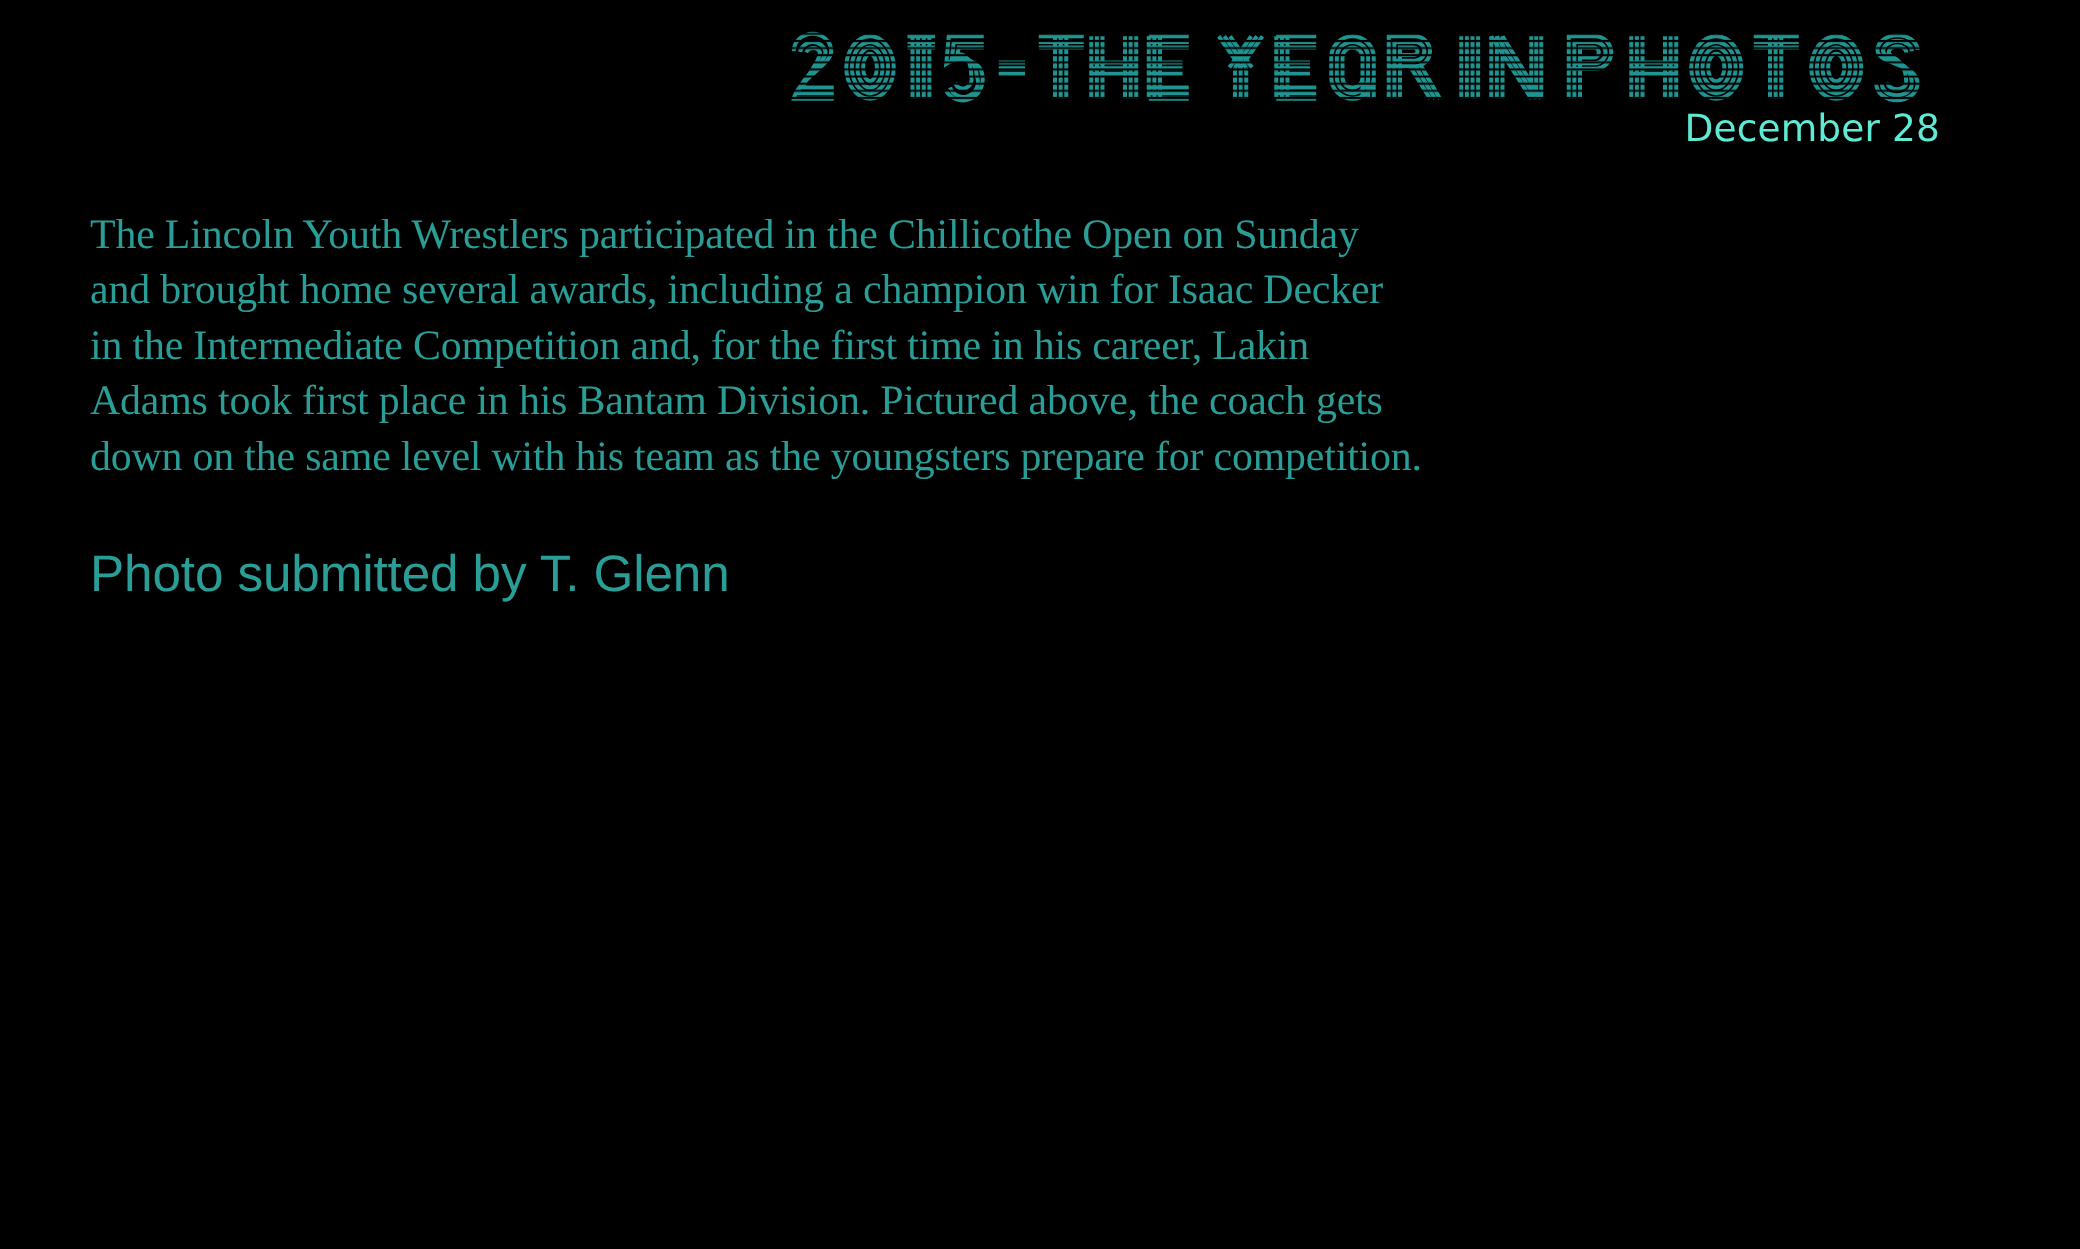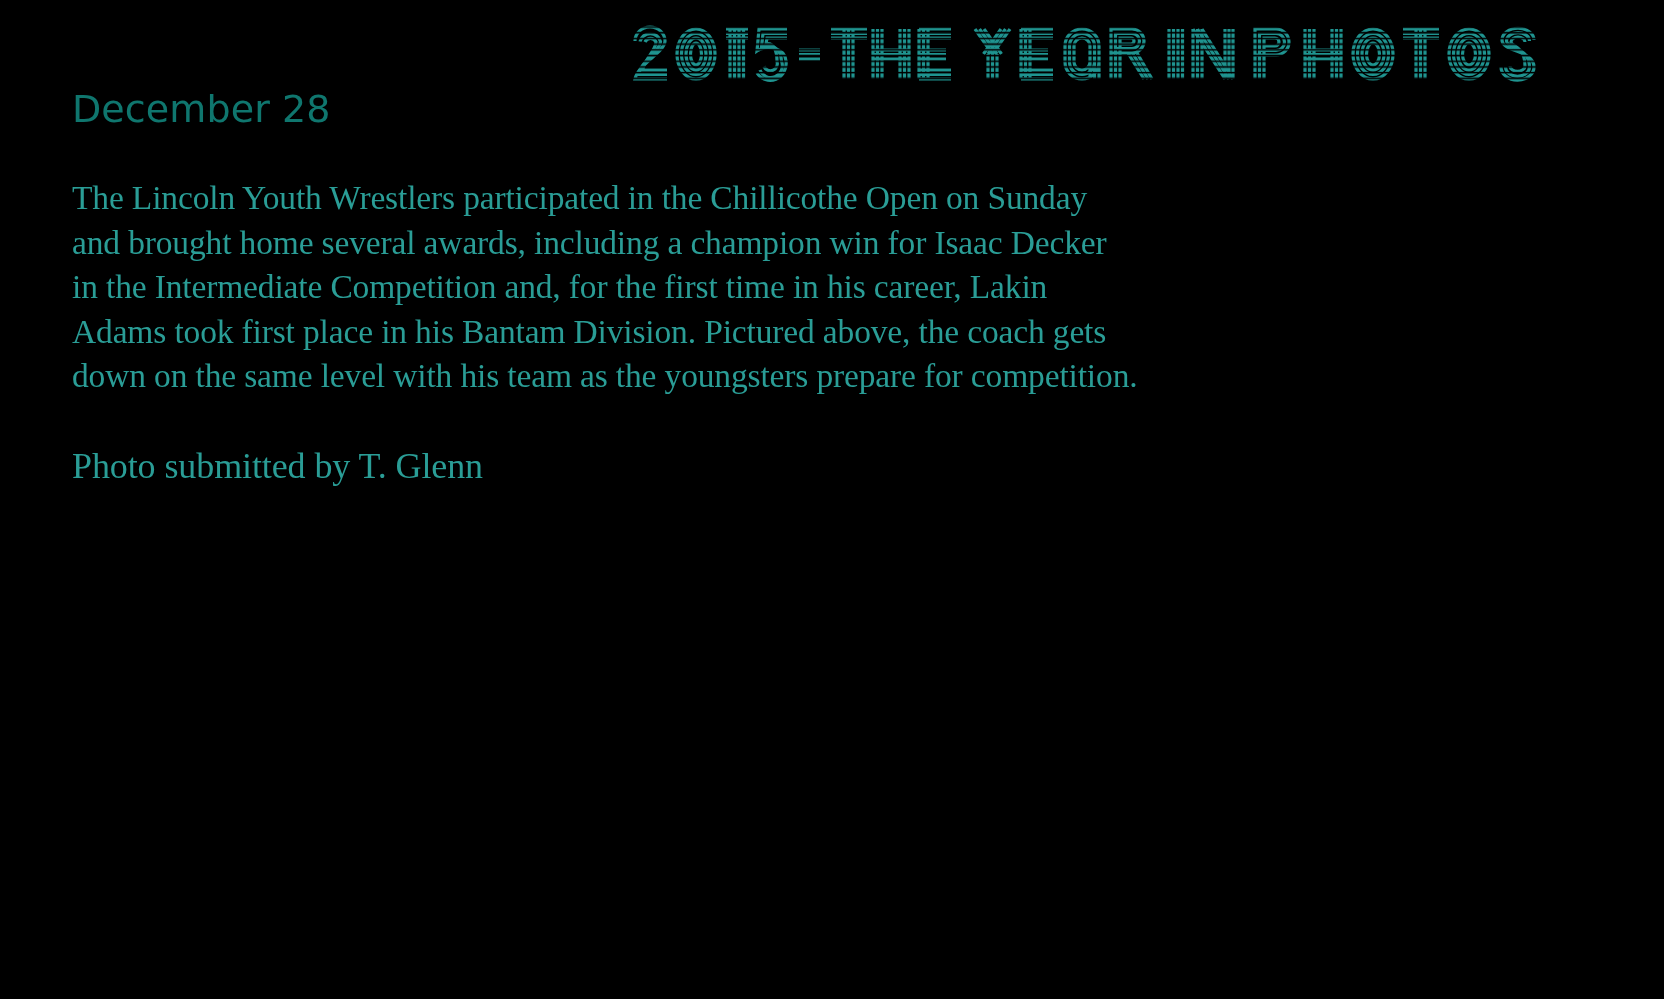--- a/index.html
+++ b/index.html
@@ -40,45 +40,46 @@
 
   
   #caption-block {
     position: absolute;
     left: 72px;
     top: 84px;
     width: 1480px;
   }
 
   .date-line {
-    color: #0f766e;
+    color: #5eead4;
     font-family: "DejaVu Sans", sans-serif;
-    font-size: 38px;
+    font-size: 30px;
     font-weight: 400;
     line-height: 1.32;
     letter-spacing: 0.1px;
     white-space: pre;
     margin: 0;
+    text-align: right;
   }
 
   .body-paragraph {
     color: #2a9d96;
     font-family: Liberation Serif, serif;
     font-size: 33.5px;
     font-weight: 400;
     line-height: 44.5px;
     letter-spacing: -0.15px;
     margin: 0;
     white-space: pre-line;
   }
 
   .credit-line {
     color: #2a9d96;
-    font-family: Liberation Serif, serif;
-    font-size: 36px;
+    font-family: Liberation Sans, sans-serif;
+    font-size: 41px;
     font-weight: 400;
     line-height: 1.32;
     letter-spacing: -0.1px;
     margin: 0;
     white-space: pre;
   }
 
   .spacer-sm { height: 42px; }
   .spacer-md { height: 44px; }
 </style>

